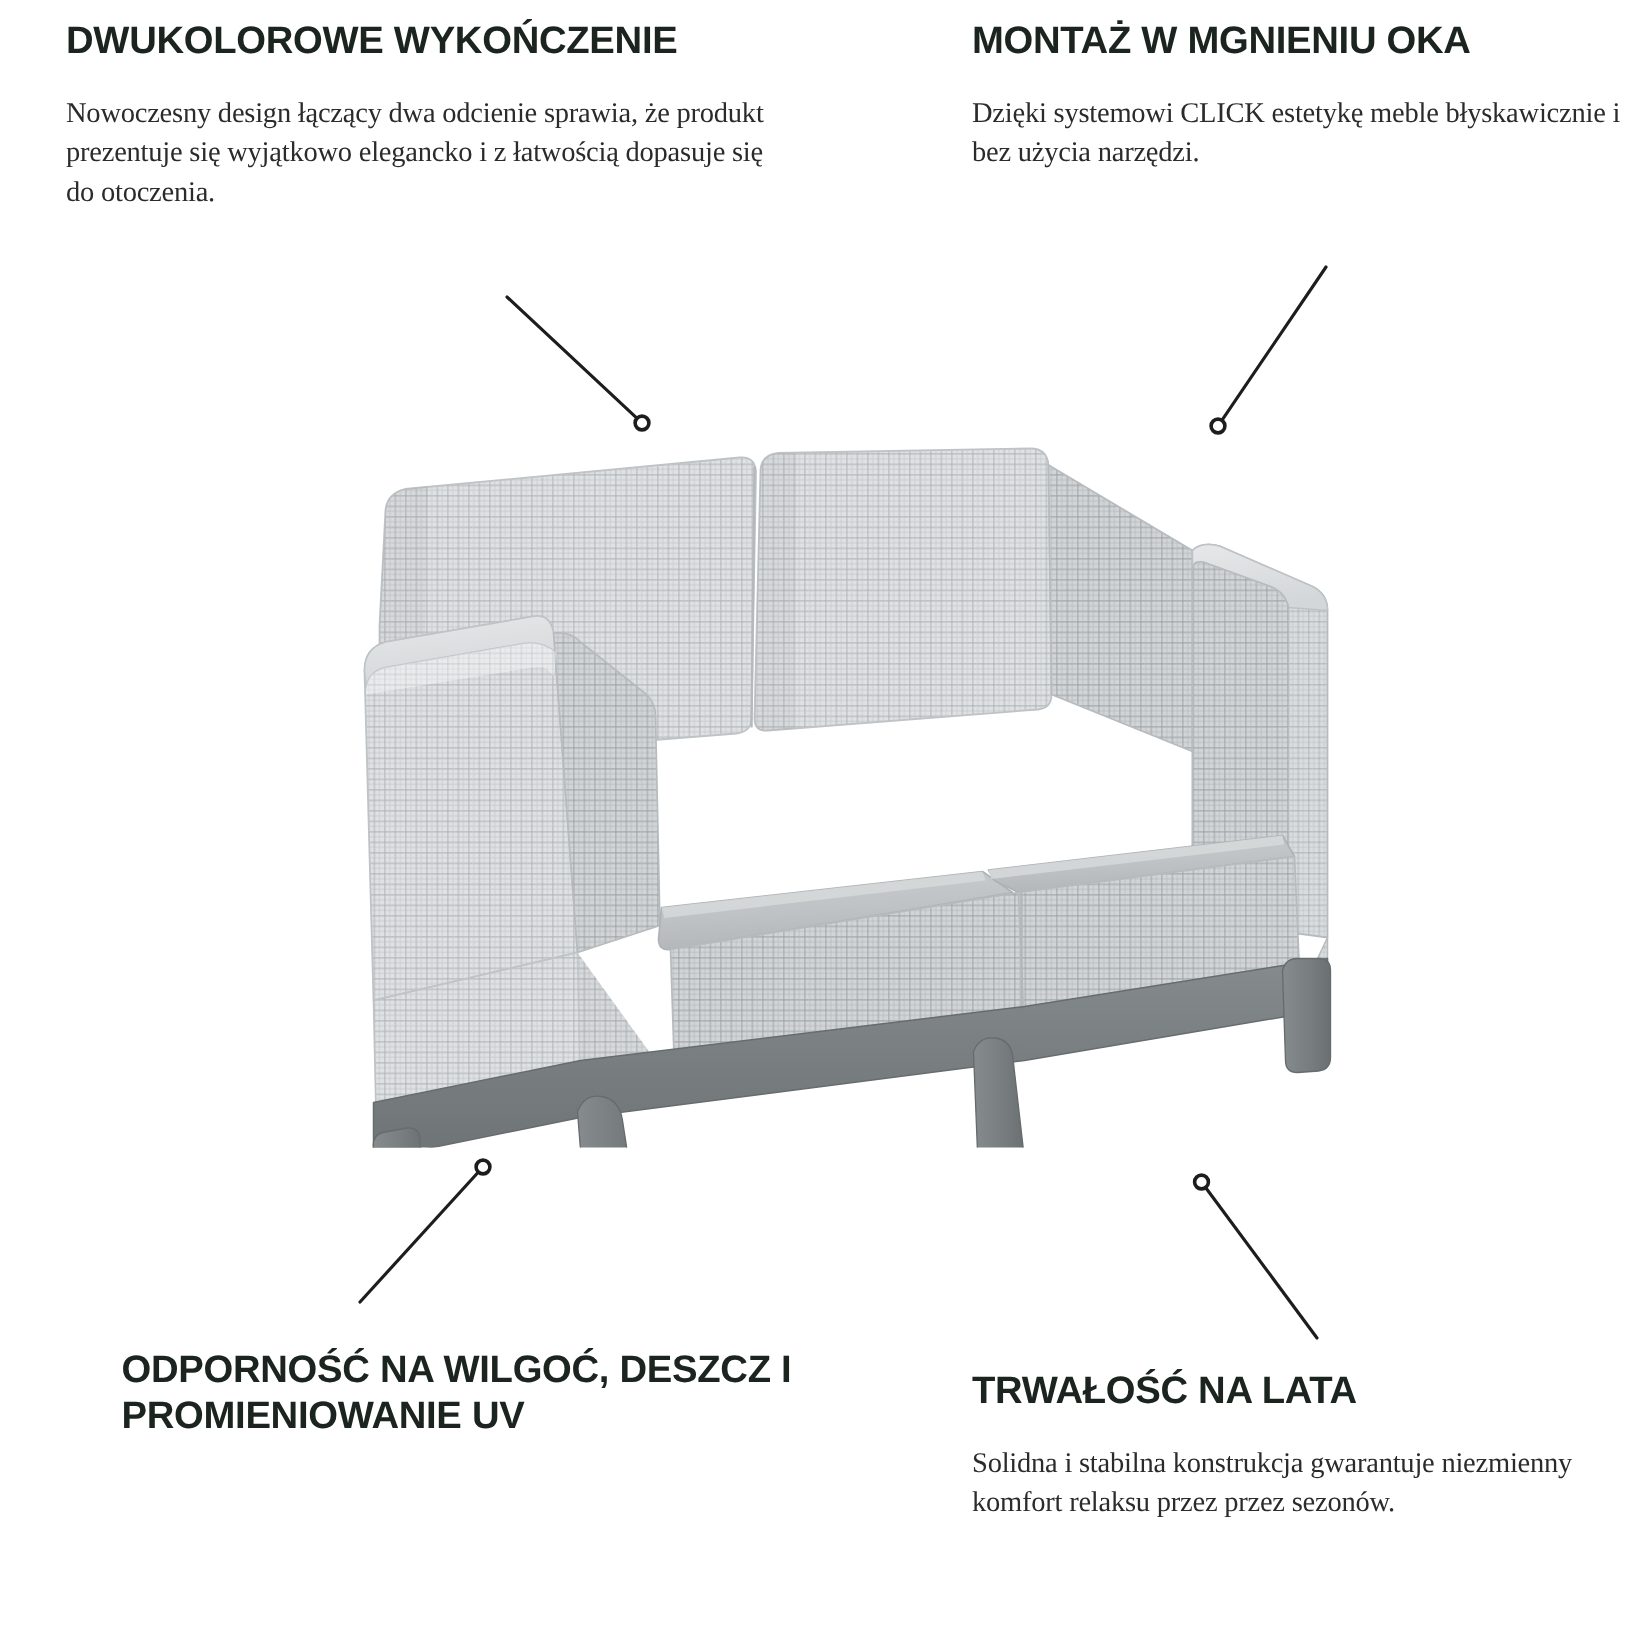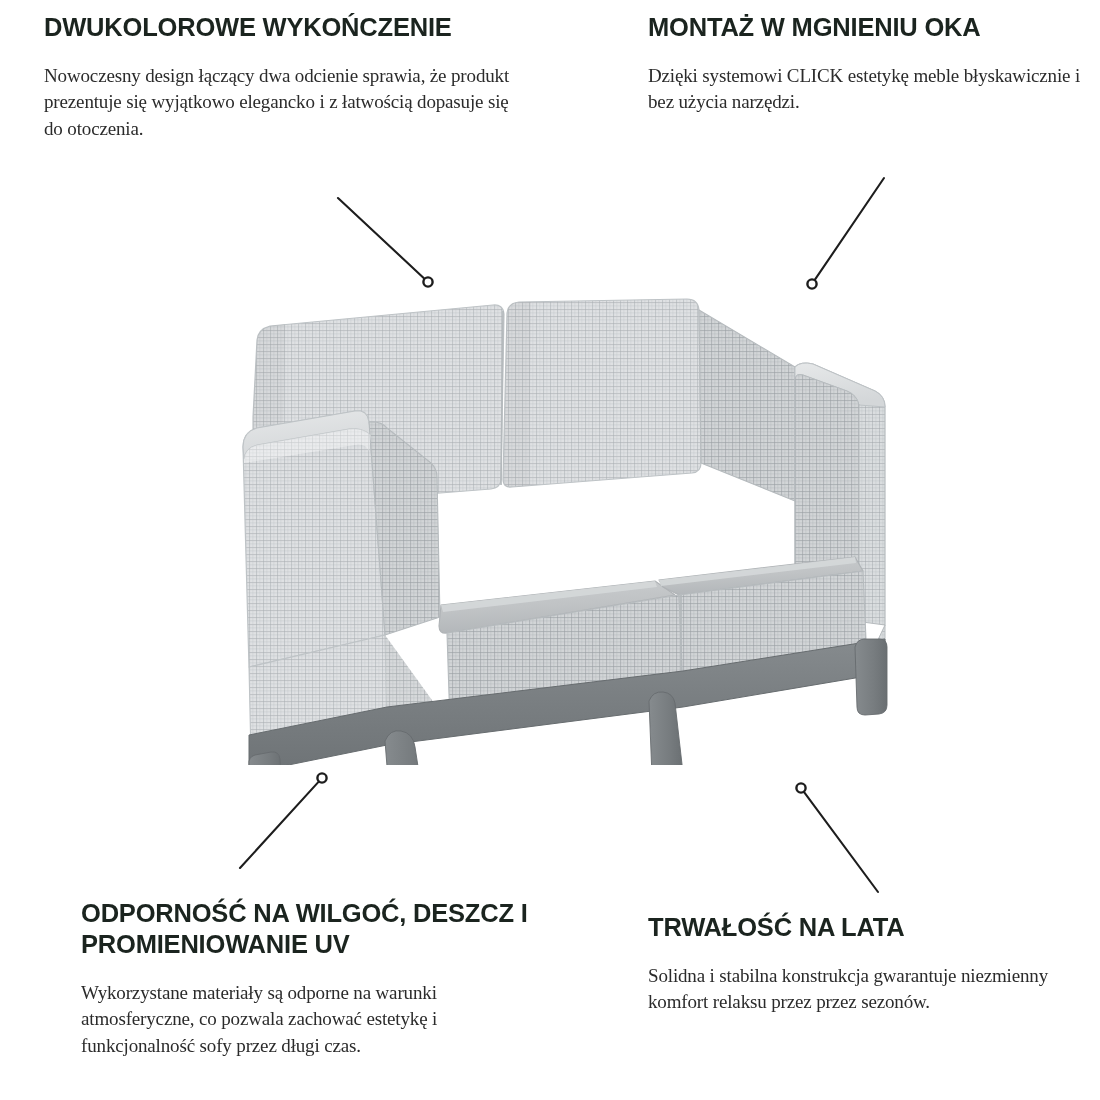--- a/index.html
+++ b/index.html
@@ -85,21 +85,20 @@
     <p class="feature-body">Nowoczesny design łączący dwa odcienie sprawia, że produkt prezentuje się wyjątkowo elegancko i z łatwością dopasuje się do otoczenia.</p>
   </div>
 
   <div class="feature" id="feature-top-right">
     <h2 class="feature-title">MONTAŻ W MGNIENIU OKA</h2>
     <p class="feature-body">Dzięki systemowi CLICK estetykę meble błyskawicznie i bez użycia narzędzi.</p>
   </div>
 
   <div class="feature" id="feature-bottom-left">
     <h2 class="feature-title">ODPORNOŚĆ NA WILGOĆ, DESZCZ I PROMIENIOWANIE UV</h2>
-    <p class="feature-body">Wykorzystane materiały są odporne na warunki atmosferyczne, co pozwala zachować estetykę i funkcjonalność sofy przez długi czas.</p>
   </div>
 
   <div class="feature" id="feature-bottom-right">
     <h2 class="feature-title">TRWAŁOŚĆ NA LATA</h2>
     <p class="feature-body">Solidna i stabilna konstrukcja gwarantuje niezmienny komfort relaksu przez przez sezonów.</p>
   </div>
 
   <div class="product">
     <svg width="670" height="470" viewBox="0 0 670 470" xmlns="http://www.w3.org/2000/svg">
       <defs>

